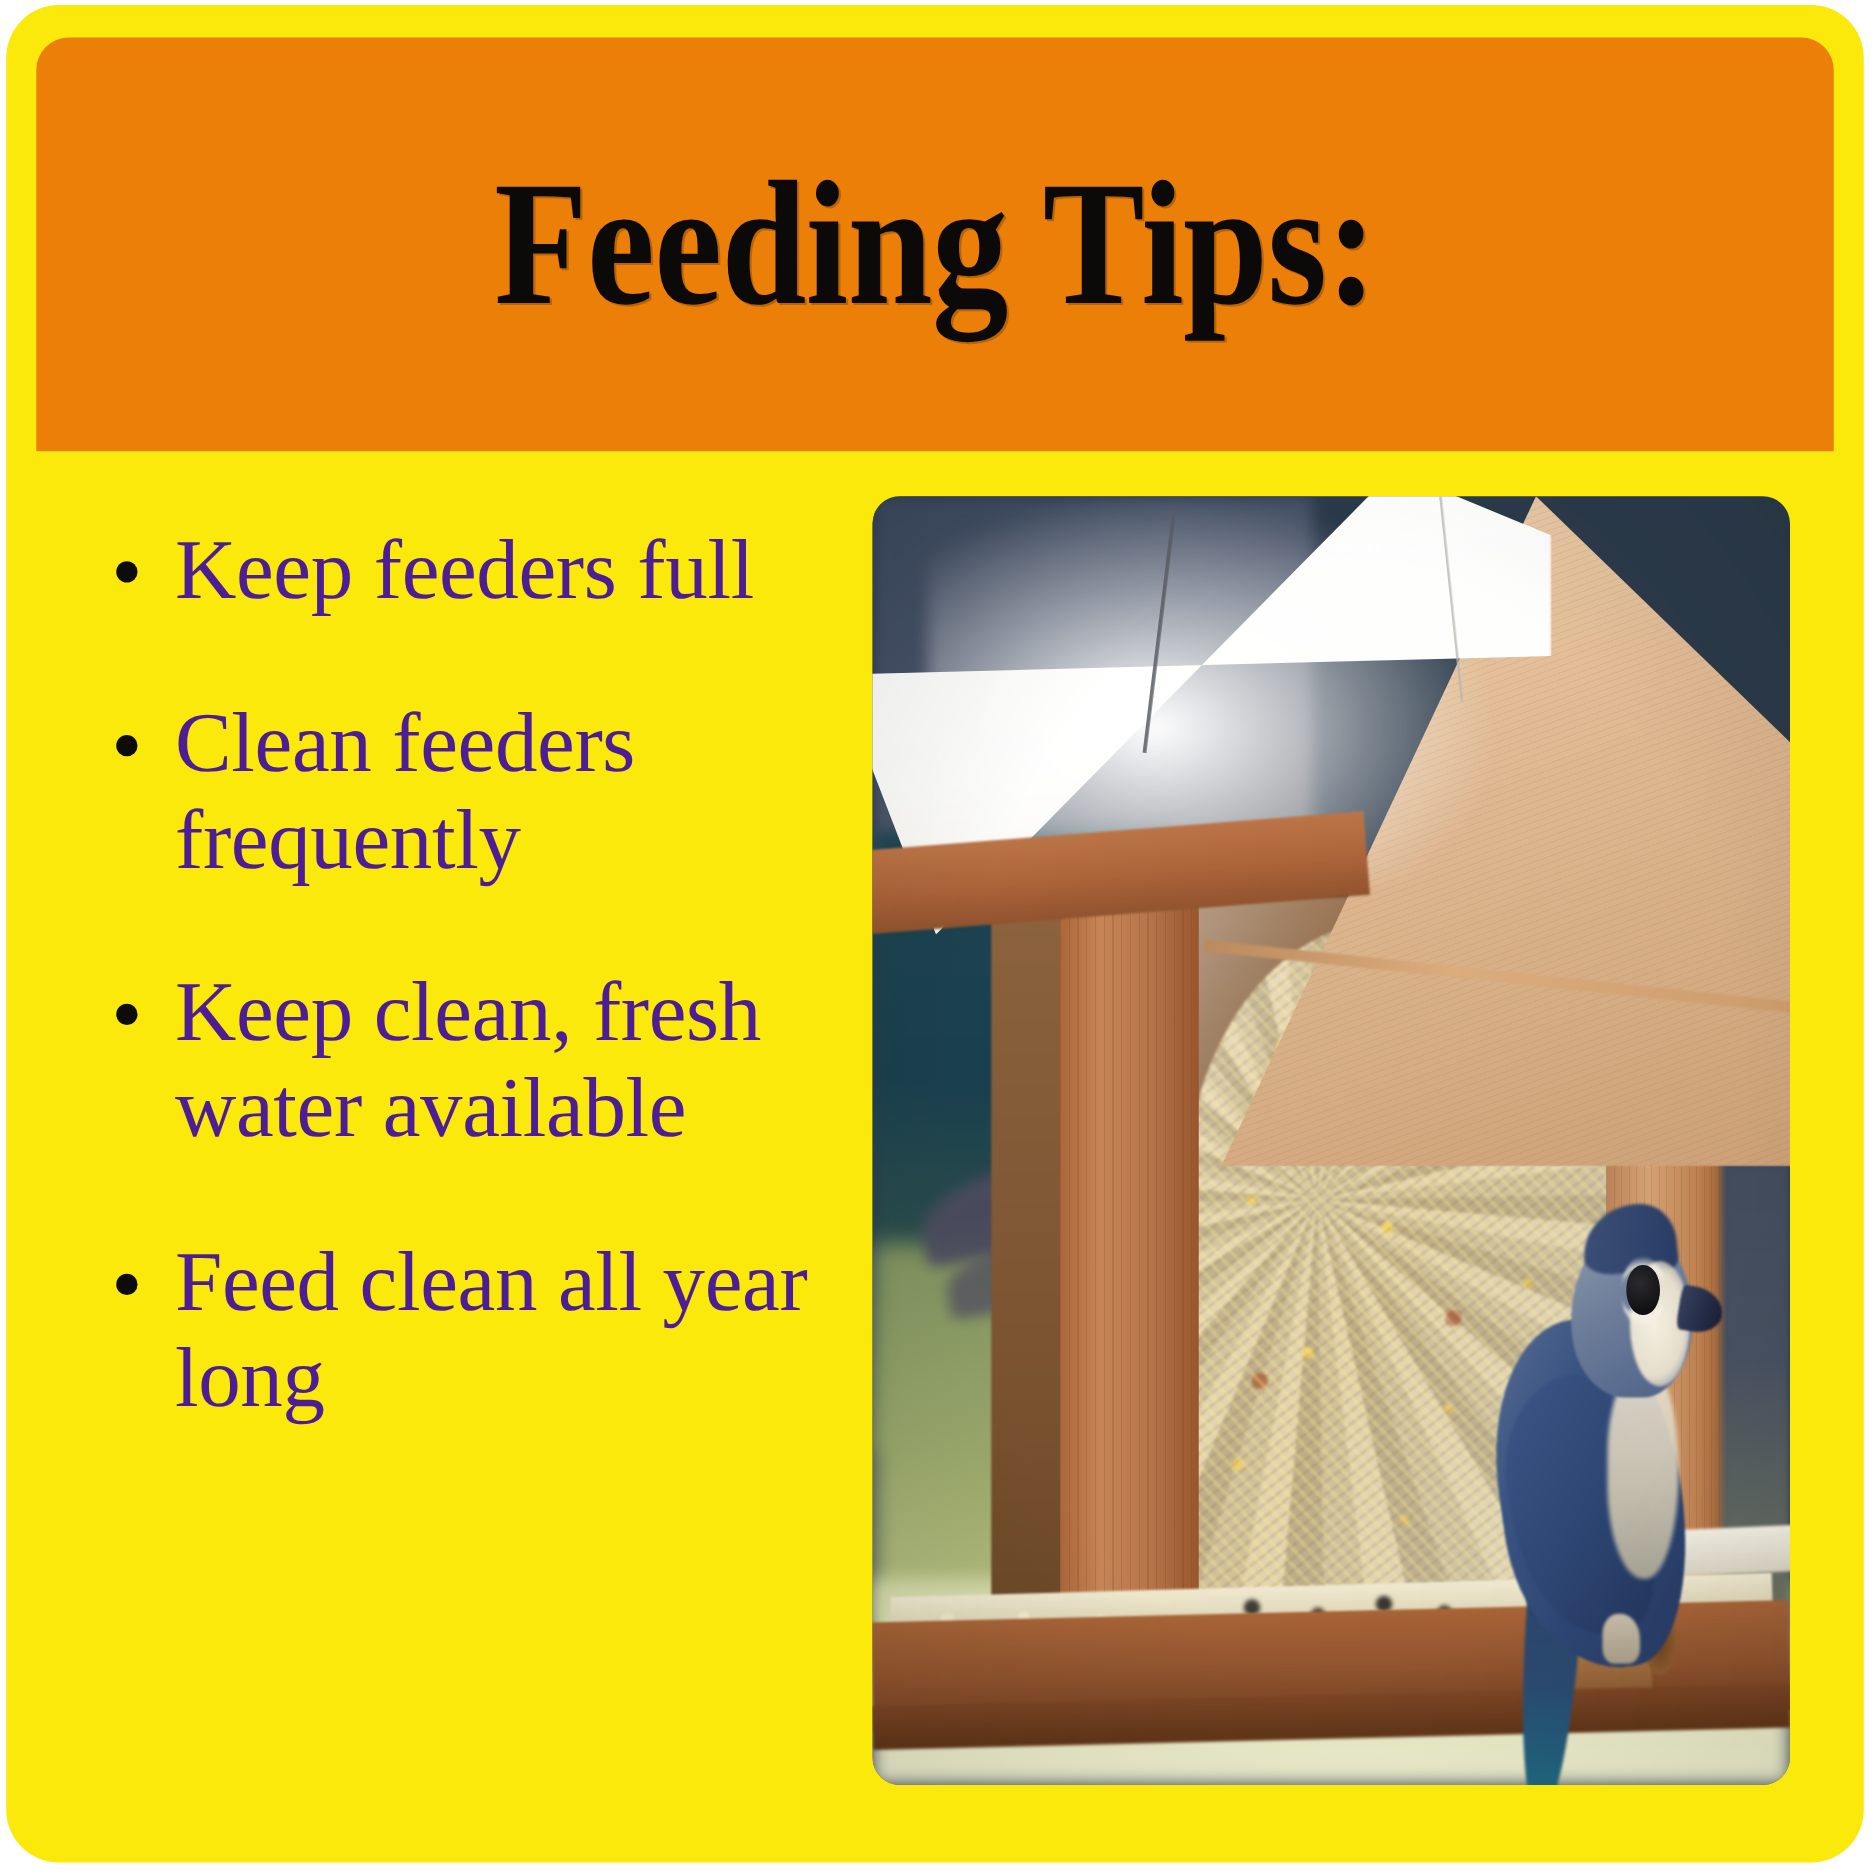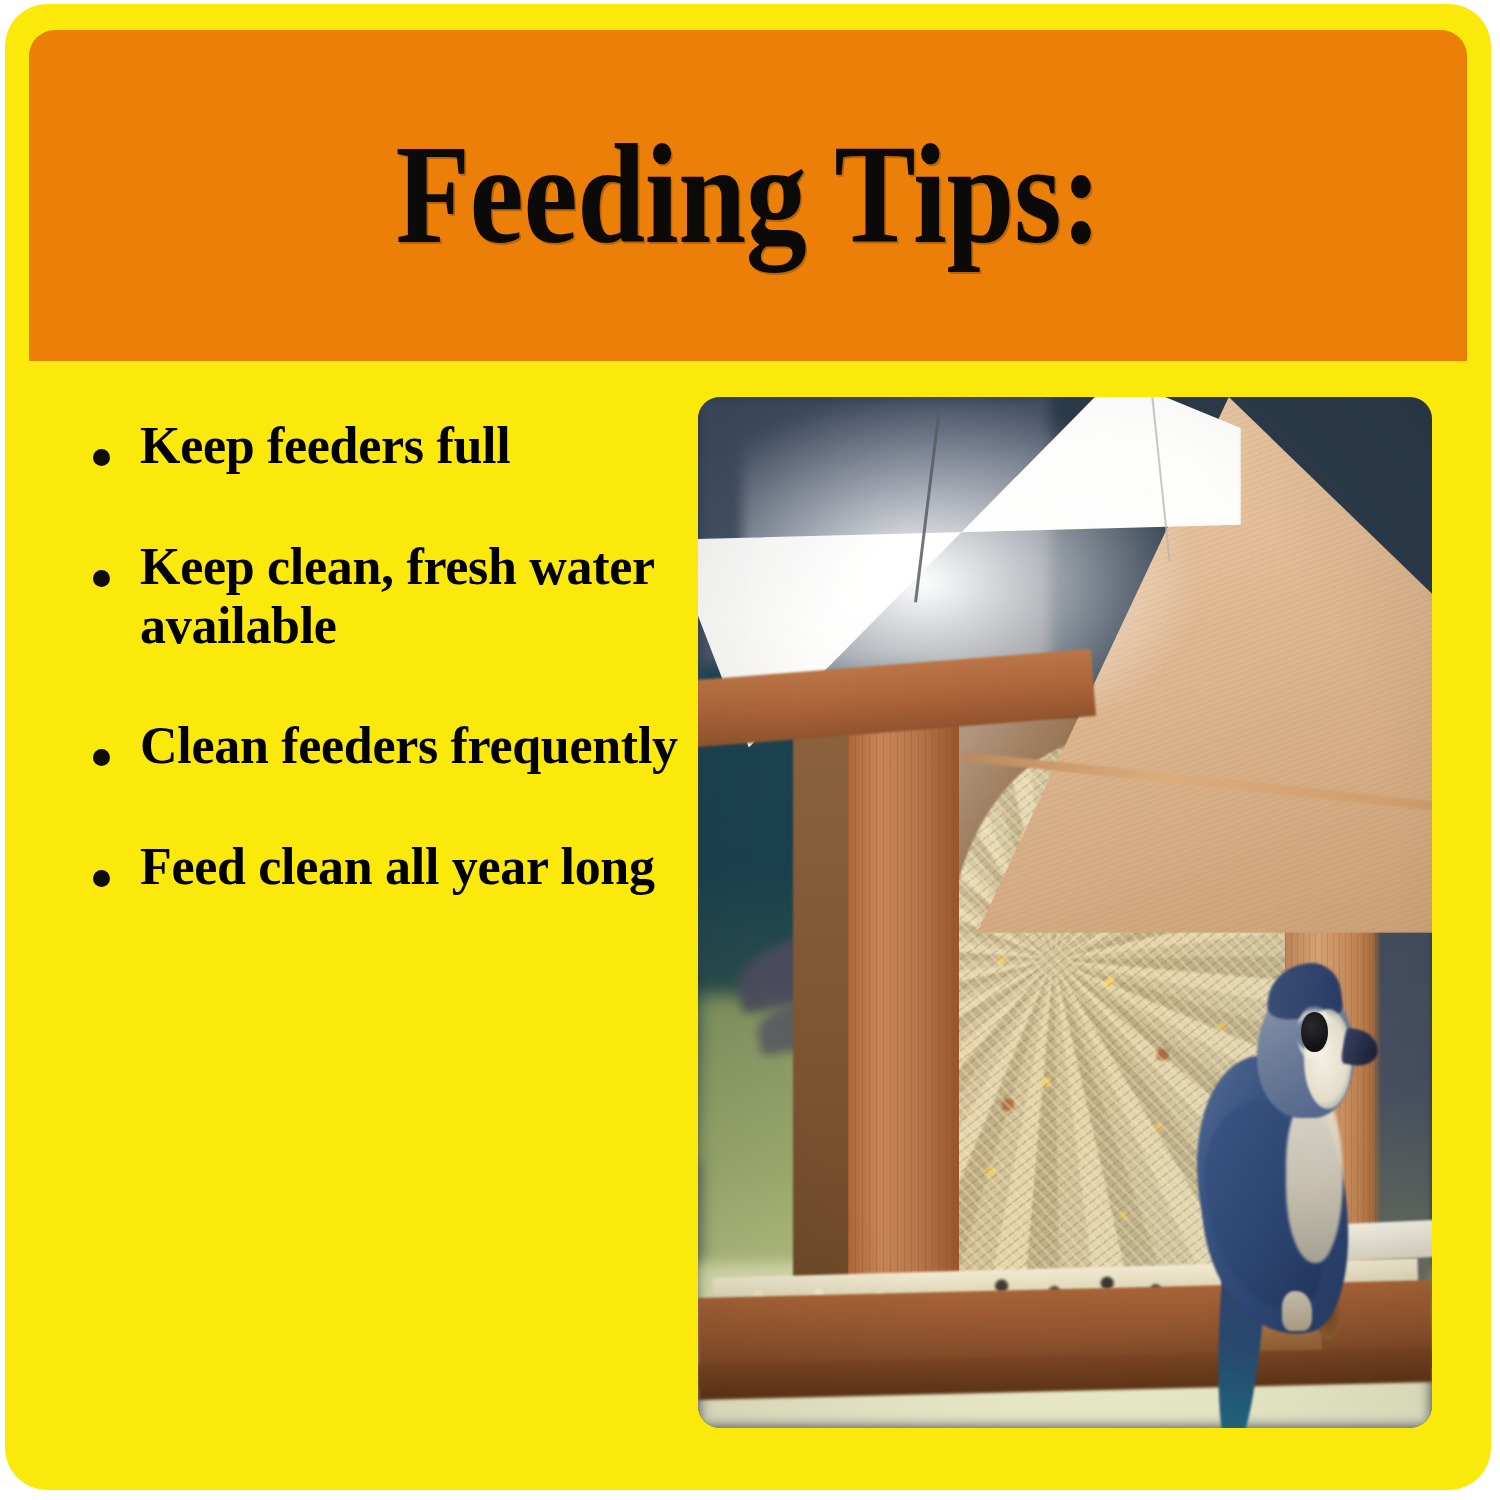--- a/index.html
+++ b/index.html
@@ -95,24 +95,24 @@
     flex: 0 0 auto;
     width: 17px;
     height: 17px;
     border-radius: 50%;
     background: #0d0c0a;
     margin-top: 32px;
     margin-right: 30px;
   }
   .tip-text {
     flex: 1 1 auto;
-    color: #000000;
+    color: #4c1d95;
     font-family: "Liberation Serif", "DejaVu Serif", serif;
-    font-weight: 700;
-    font-size: 52px;
+    font-weight: 400;
+    font-size: 68px;
     line-height: 1.13;
     letter-spacing: -0.3px;
   }
 
   
   #photo {
     position: absolute;
     left: 693px;
     top: 58px;
     width: 734px;
@@ -511,26 +511,26 @@
 
       <ul id="tips-list">
 
         <li class="tip-item">
           <span class="tip-bullet"></span>
           <span class="tip-text">Keep feeders full</span>
         </li>
 
         <li class="tip-item">
           <span class="tip-bullet"></span>
-          <span class="tip-text">Keep clean, fresh water available</span>
+          <span class="tip-text">Clean feeders frequently</span>
         </li>
 
         <li class="tip-item">
           <span class="tip-bullet"></span>
-          <span class="tip-text">Clean feeders frequently</span>
+          <span class="tip-text">Keep clean, fresh water available</span>
         </li>
 
         <li class="tip-item">
           <span class="tip-bullet"></span>
           <span class="tip-text">Feed clean all year long</span>
         </li>
 
       </ul>
 
       <div id="photo" aria-label="Tufted titmouse perched on a wooden hopper bird feeder filled with seed">

